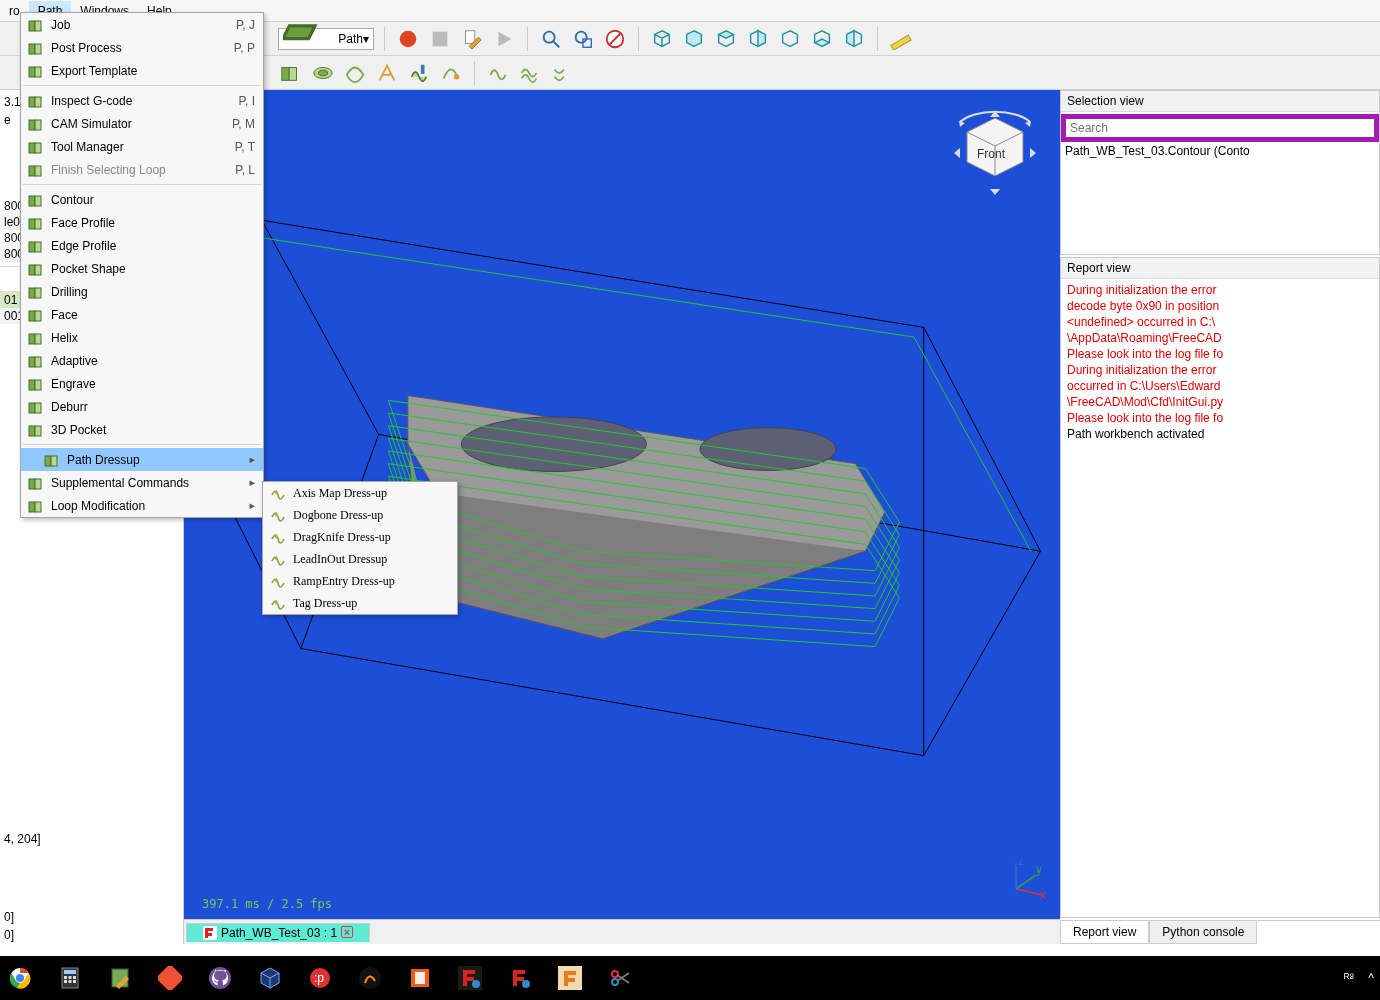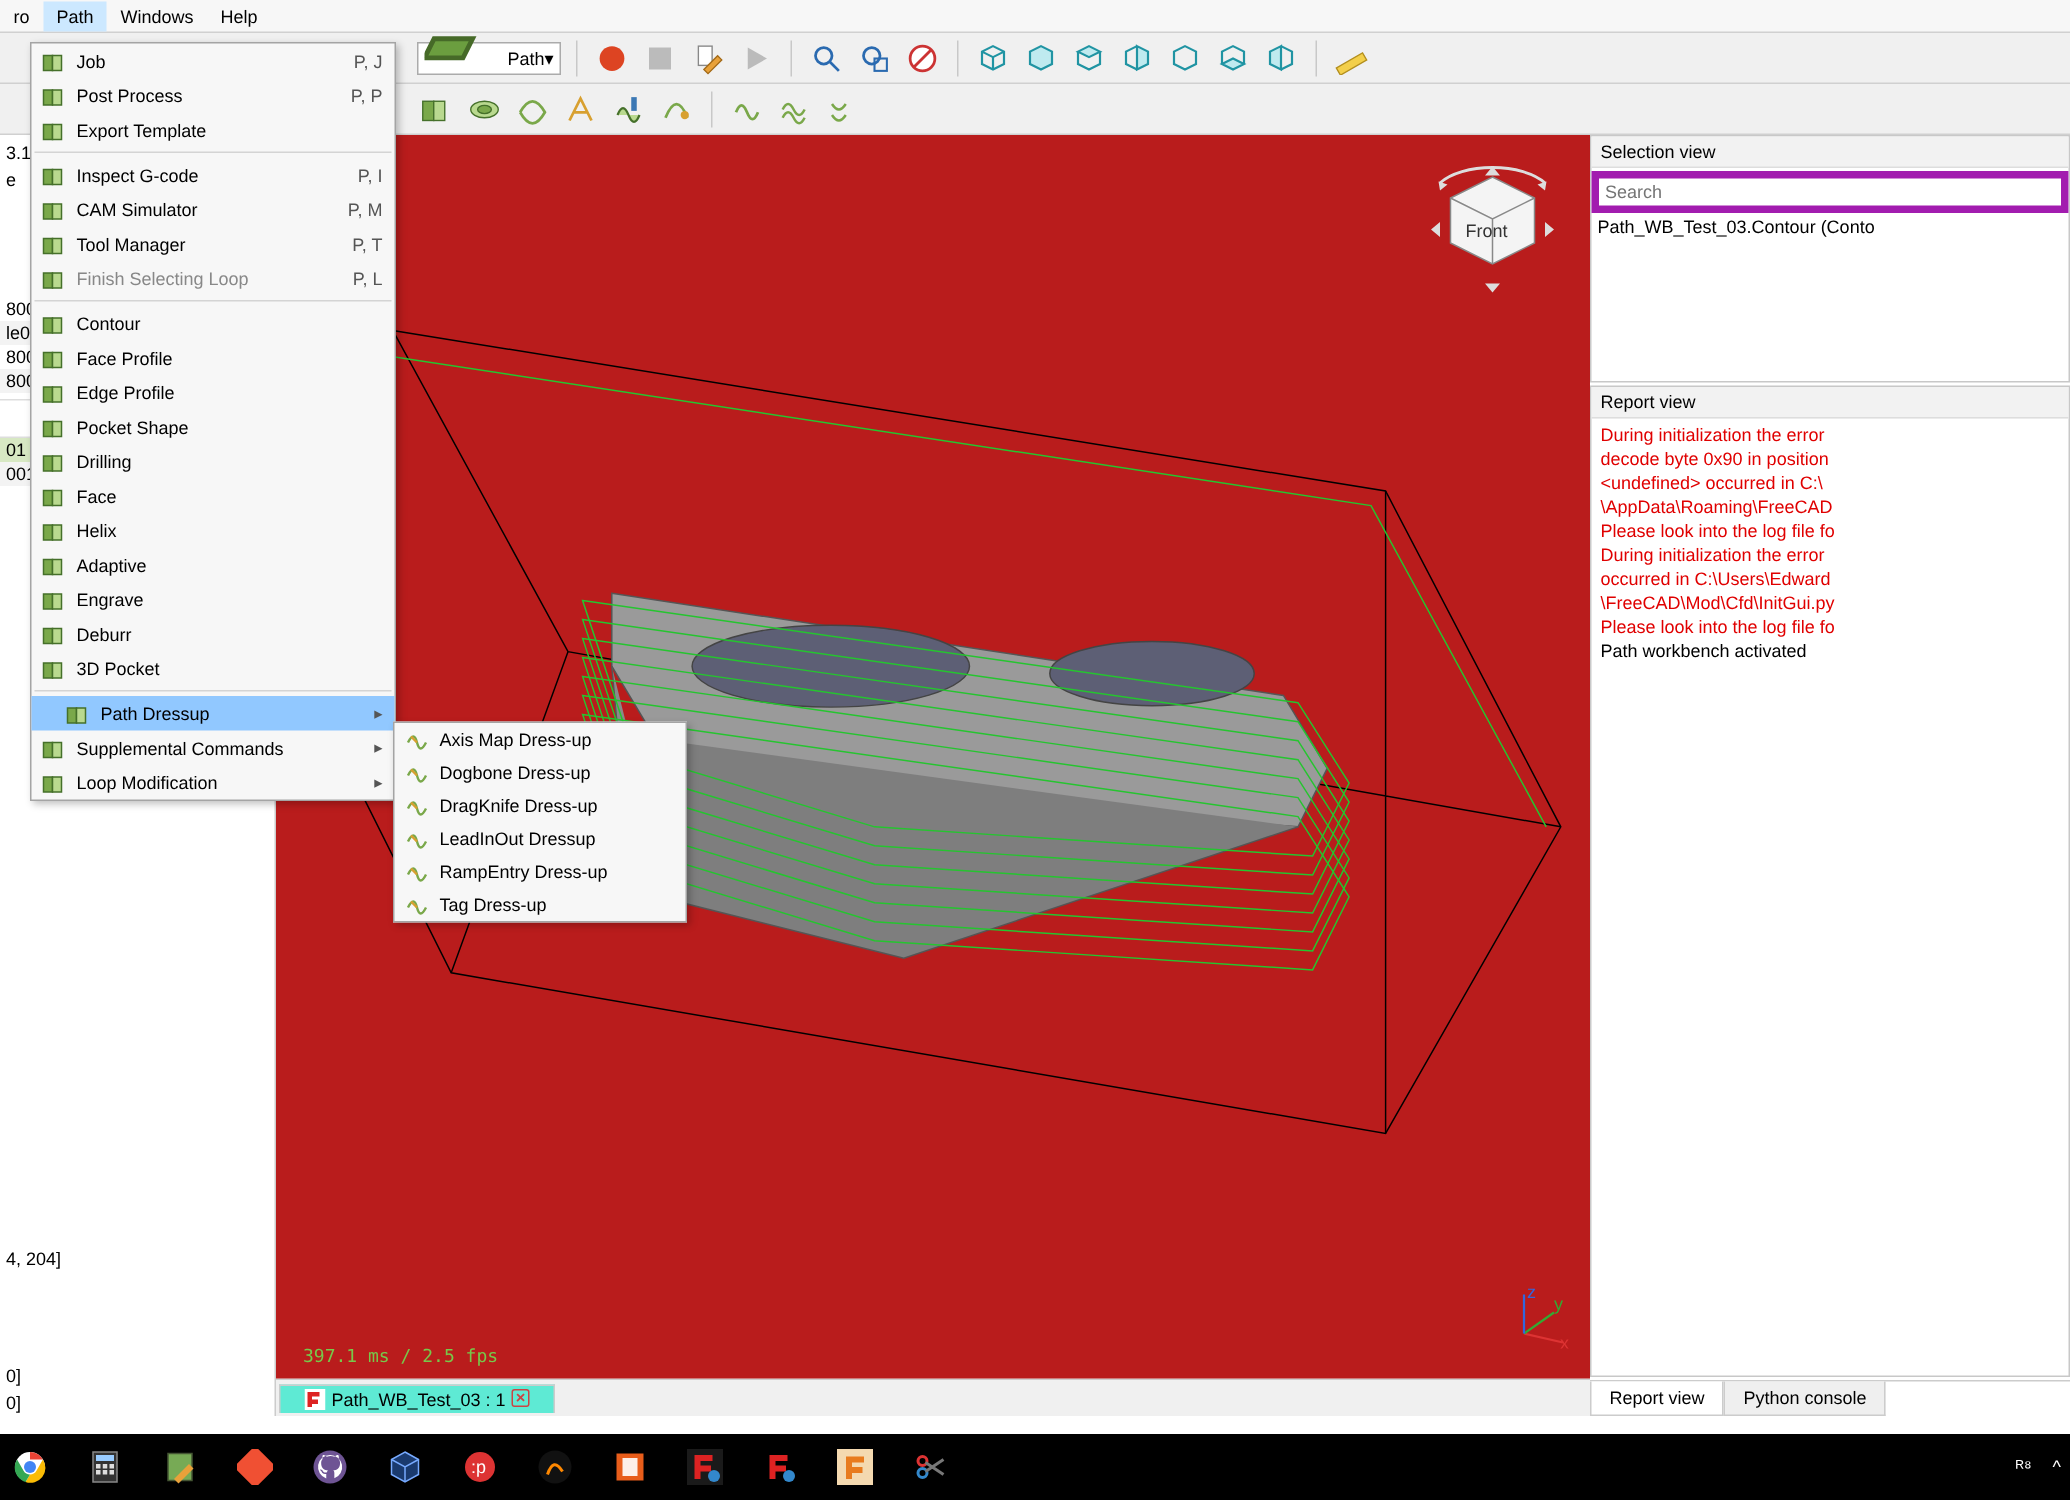--- a/index.html
+++ b/index.html
@@ -23,21 +23,21 @@
   .main { position: absolute; top: 90px; left: 0; right: 0; bottom: 56px; display: flex; }
   .leftcol { width: 184px; background: #fff; border-right: 1px solid #ccc; position: relative; overflow:hidden;}
   .tree { padding: 4px 0 0 0; font-size: 12px; }
   .tree-row { padding: 1px 4px; white-space: nowrap; }
   .tree-row.alt { background:#f3f3f3;}
   .tree-row.sel { background:#d7e8c3;}
   .scrollctl { position:absolute; bottom:4px; left:4px; right:4px; height:110px; }
   .scrlab { padding:2px 0; }
 
   .viewport-wrap { flex:1; display:flex; flex-direction:column; position:relative;}
-  .viewport { flex:1; background: #b91c1c; position: relative; overflow:hidden;}
+  .viewport { flex:1; background: #1d4ed8; position: relative; overflow:hidden;}
   .vp-stats { position:absolute; left:18px; bottom:8px; color:#77c84a; font-family:Consolas,monospace; font-size:12px;}
   .navcube { position:absolute; right:20px; top:18px; width:90px; height:90px; }
   .axes { position:absolute; right:14px; bottom:20px; width:40px; height:40px;}
   .tabbar { height:25px; background:#f0f0f0; border-top:1px solid #ccc; display:flex; align-items:center; padding-left:2px;}
   .doctab { display:flex; align-items:flex-start; gap:4px; padding:2px 16px; background:#5eead4; border:1px solid #ccc; border-bottom:none;}
   .doctab .close{ color:#c44; font-weight:bold; font-size:11px; border:1px solid #c44; border-radius:2px; width:12px; height:12px; line-height:10px; text-align:center;}
 
   .rightcol { width: 320px; display:flex; flex-direction:column; background:#fff;}
   .panel { border:1px solid #c8c8c8; margin-bottom:2px; display:flex; flex-direction:column; }
   .panel-hdr { background:#f2f2f2; border-bottom:1px solid #ddd; padding:3px 6px; }
@@ -45,33 +45,33 @@
   .selview input { width:100%; border:5px solid #a21caf; padding:2px 4px; margin-top:2px;}
   .sellist { flex:1; padding:2px 4px; overflow:hidden; white-space:nowrap;}
   .report { flex:1; }
   .report-body { flex:1; padding:3px 6px; font-family:Consolas,monospace; font-size:12px; line-height:16px; white-space:nowrap; overflow:hidden;}
   .err { color:#e00000;}
   .rc-tabs { height:24px; border-top:1px solid #ccc; display:flex;}
   .rc-tab { padding:4px 12px; border:1px solid #ccc; border-top:none; background:#fff; font-size:12px;}
   .rc-tab.inactive { background:#efefef;}
 
   
-  .menu { position:absolute; top:28px; left:20px; width:244px; background:#f7f7f7; border:1px solid #a4a4a4; box-shadow:2px 2px 5px rgba(0,0,0,.25); z-index:50;}
+  .menu { position:absolute; top:12px; left:20px; width:244px; background:#f7f7f7; border:1px solid #a4a4a4; box-shadow:2px 2px 5px rgba(0,0,0,.25); z-index:50;}
   .menu .row { display:flex; align-items:center; height:23px; padding:0 8px 0 4px; }
   .menu .row.hl { background:#91c8ff;padding-left:20px;}
   .menu .row.disabled { color:#888;}
   .menu .sep { height:1px; background:#d4d4d4; margin:3px 2px;}
   .menu .ic { width:22px; display:flex; justify-content:center;}
   .menu .lab { flex:1; padding-left:4px;}
   .menu .acc { color:#555; font-size:12px;}
   .menu .sub { color:#555; font-size:11px;}
   .submenu { position:absolute; top:481px; left:262px; width:196px; background:#f7f7f7; border:1px solid #a4a4a4; box-shadow:2px 2px 5px rgba(0,0,0,.25); z-index:51;}
   .submenu .row{ display:flex; align-items:center; height:22px; padding:0 8px 0 4px;}
   .submenu .ic{ width:22px; display:flex; justify-content:center;}
-  .submenu .lab{ flex:1; padding-left:4px;}
+  .submenu .lab{ flex:1; padding-left:4px;font-family:Liberation Serif, serif;}
 
   
   .taskbar { position:absolute; left:0; right:0; bottom:0; height:44px; background:#000; display:flex; align-items:center; padding:0 6px; gap:22px;}
   .taskbar .tic { width:28px; height:28px; display:flex; align-items:center; justify-content:center;}
   .taskbar .tic svg{ width:24px; height:24px;}
   .tray { margin-left:auto; display:flex; align-items:center; gap:14px; color:#fff;}
 
   
   .mi-ic svg{ width:16px; height:16px;}
 </style>

